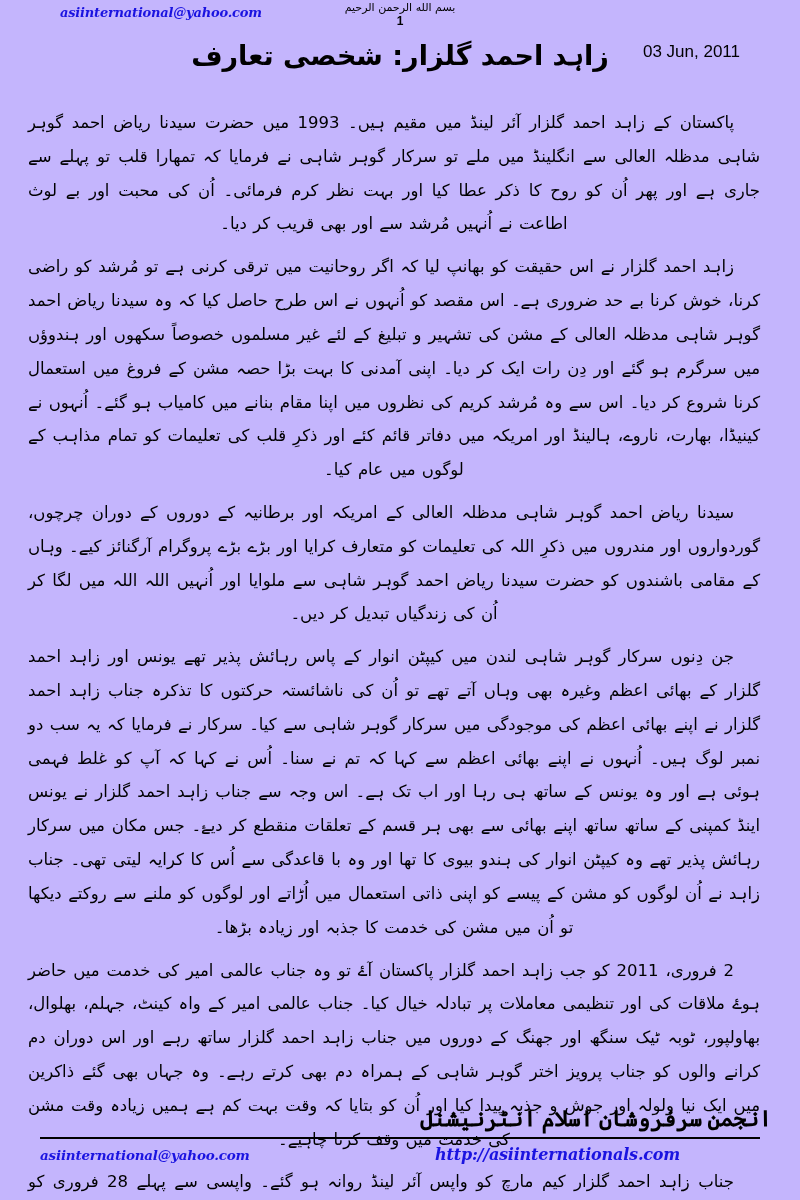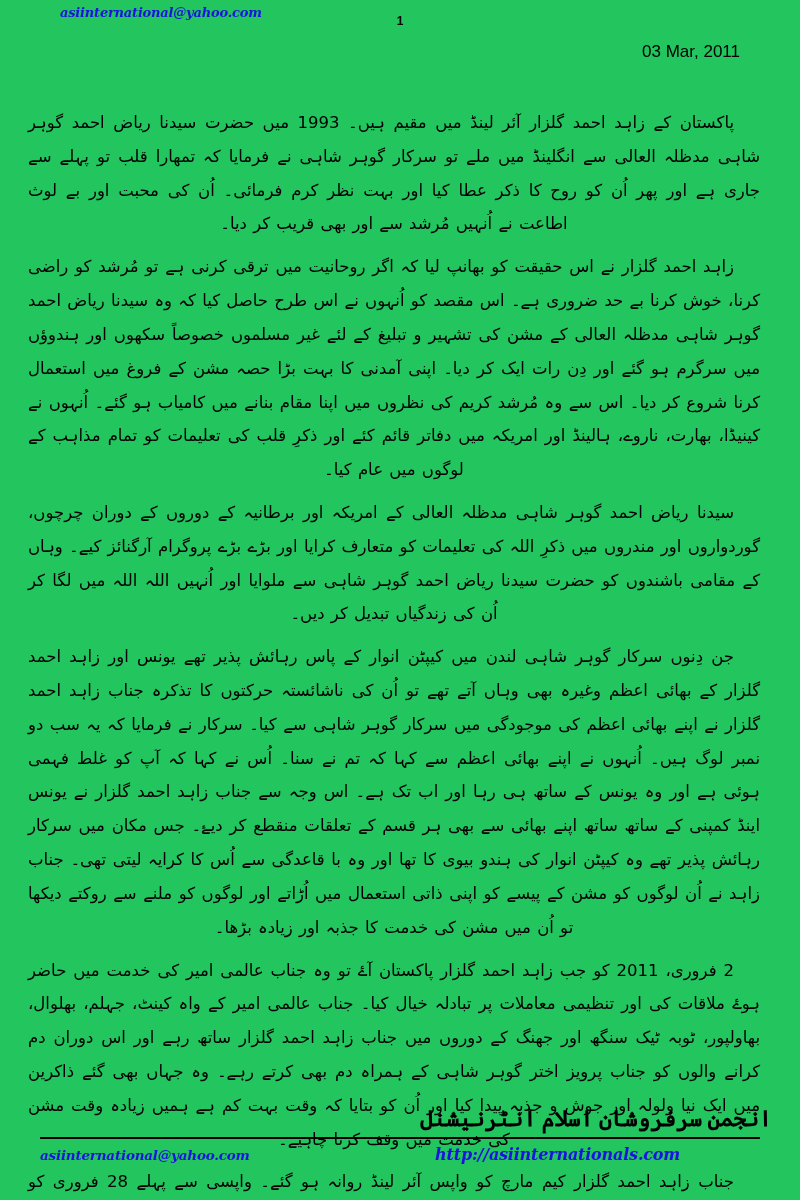--- a/index.html
+++ b/index.html
@@ -6,21 +6,21 @@
   html, body {
     margin: 0;
     padding: 0;
     background: #ffffff;
   }
 
   #page {
     position: relative;
     width: 800px;
     height: 1200px;
-    background: #22c55e;
+    background: #c4b5fd;
     overflow: hidden;
     font-family: "DejaVu Sans", sans-serif;
     box-sizing: border-box;
   }
 
   
   .header {
     position: relative;
     height: 100px;
     padding: 4px 18px 0 18px;
@@ -173,25 +173,27 @@
   }
 </style>
 </head>
 <body>
 
 <div id="page">
 
   <div class="header">
     <div class="hdr-email">asiinternational@yahoo.com</div>
 
+    <div class="hdr-bismillah">بسم الله الرحمن الرحيم</div>
 
     <div class="hdr-pageno">1</div>
 
-
-    <div class="hdr-date">03 Mar, 2011</div>
+    <div class="hdr-title">زاہد احمد گلزار:   شخصی تعارف</div>
+
+    <div class="hdr-date">03 Jun, 2011</div>
   </div>
 
   <div class="body-wrap">
 
     <p class="para">پاکستان کے زاہد احمد گلزار آئر لینڈ میں مقیم ہیں۔ 1993 میں حضرت سیدنا ریاض احمد گوہر شاہی مدظلہ العالی سے انگلینڈ میں ملے تو سرکار گوہر شاہی نے فرمایا کہ تمھارا قلب تو پہلے سے جاری ہے اور پھر اُن کو روح کا ذکر عطا کیا اور بہت نظر کرم فرمائی۔ اُن کی محبت اور بے لوث اطاعت نے اُنہیں مُرشد سے اور بھی قریب کر دیا۔</p>
     <p class="para">زاہد احمد گلزار نے اس حقیقت کو بھانپ لیا کہ اگر روحانیت میں ترقی کرنی ہے تو مُرشد کو راضی کرنا، خوش کرنا بے حد ضروری ہے۔ اس مقصد کو اُنہوں نے اس طرح حاصل کیا کہ وہ سیدنا ریاض احمد گوہر شاہی مدظلہ العالی کے مشن کی تشہیر و تبلیغ کے لئے غیر مسلموں خصوصاً سکھوں اور ہندوؤں میں سرگرم ہو گئے اور دِن رات ایک کر دیا۔ اپنی آمدنی کا بہت بڑا حصہ مشن کے فروغ میں استعمال کرنا شروع کر دیا۔ اس سے وہ مُرشد کریم کی نظروں میں اپنا مقام بنانے میں کامیاب ہو گئے۔ اُنہوں نے کینیڈا،  بھارت،  ناروے،  ہالینڈ اور امریکہ میں دفاتر قائم کئے اور ذکرِ قلب کی تعلیمات کو تمام مذاہب کے لوگوں میں عام کیا۔</p>
     <p class="para">سیدنا ریاض احمد گوہر شاہی مدظلہ العالی کے امریکہ اور برطانیہ کے دوروں کے دوران چرچوں، گوردواروں اور مندروں میں ذکرِ اللہ کی تعلیمات کو متعارف کرایا اور بڑے بڑے پروگرام آرگنائز کیے۔ وہاں کے مقامی باشندوں کو حضرت سیدنا ریاض احمد گوہر شاہی سے ملوایا اور اُنہیں اللہ اللہ میں لگا کر اُن کی زندگیاں تبدیل کر دیں۔</p>
     <p class="para">جن دِنوں سرکار گوہر شاہی لندن میں کیپٹن انوار کے پاس رہائش پذیر تھے یونس اور زاہد احمد گلزار کے بھائی اعظم وغیرہ بھی وہاں آتے تھے تو اُن کی ناشائستہ حرکتوں کا تذکرہ جناب زاہد احمد گلزار نے اپنے بھائی اعظم کی موجودگی میں سرکار گوہر شاہی سے کیا۔ سرکار نے فرمایا کہ یہ سب دو نمبر لوگ ہیں۔ اُنہوں نے اپنے بھائی اعظم سے کہا کہ تم نے سنا۔ اُس نے کہا کہ آپ کو غلط فہمی ہوئی ہے اور وہ یونس کے ساتھ ہی رہا اور اب تک ہے۔ اس وجہ سے جناب زاہد احمد گلزار نے یونس اینڈ کمپنی کے ساتھ ساتھ اپنے بھائی سے بھی ہر قسم کے تعلقات منقطع کر دیۓ۔ جس مکان میں سرکار رہائش پذیر تھے وہ کیپٹن انوار کی ہندو بیوی کا تھا اور وہ با قاعدگی سے اُس کا کرایہ لیتی تھی۔ جناب زاہد نے اُن لوگوں کو مشن کے پیسے کو اپنی ذاتی استعمال میں اُڑاتے اور لوگوں کو ملنے سے روکتے دیکھا تو اُن میں مشن کی خدمت کا جذبہ اور زیادہ بڑھا۔</p>
     <p class="para">2 فروری، 2011 کو جب زاہد احمد گلزار پاکستان آۓ تو وہ جناب عالمی امیر کی خدمت میں حاضر ہوۓ ملاقات کی اور تنظیمی معاملات پر تبادلہ خیال کیا۔ جناب عالمی امیر کے واہ کینٹ، جہلم، بھلوال، بھاولپور، ٹوبہ ٹیک سنگھ اور جھنگ کے دوروں میں جناب زاہد احمد گلزار ساتھ رہے اور اس دوران دم کرانے والوں کو جناب پرویز اختر گوہر شاہی کے ہمراہ دم بھی کرتے رہے۔ وہ جہاں بھی گئے ذاکرین میں ایک نیا ولولہ اور جوش و جذبہ پیدا کیا اور اُن کو بتایا کہ وقت بہت کم ہے ہمیں زیادہ وقت مشن کی خدمت میں وقف کرنا چاہیے۔</p>
 

